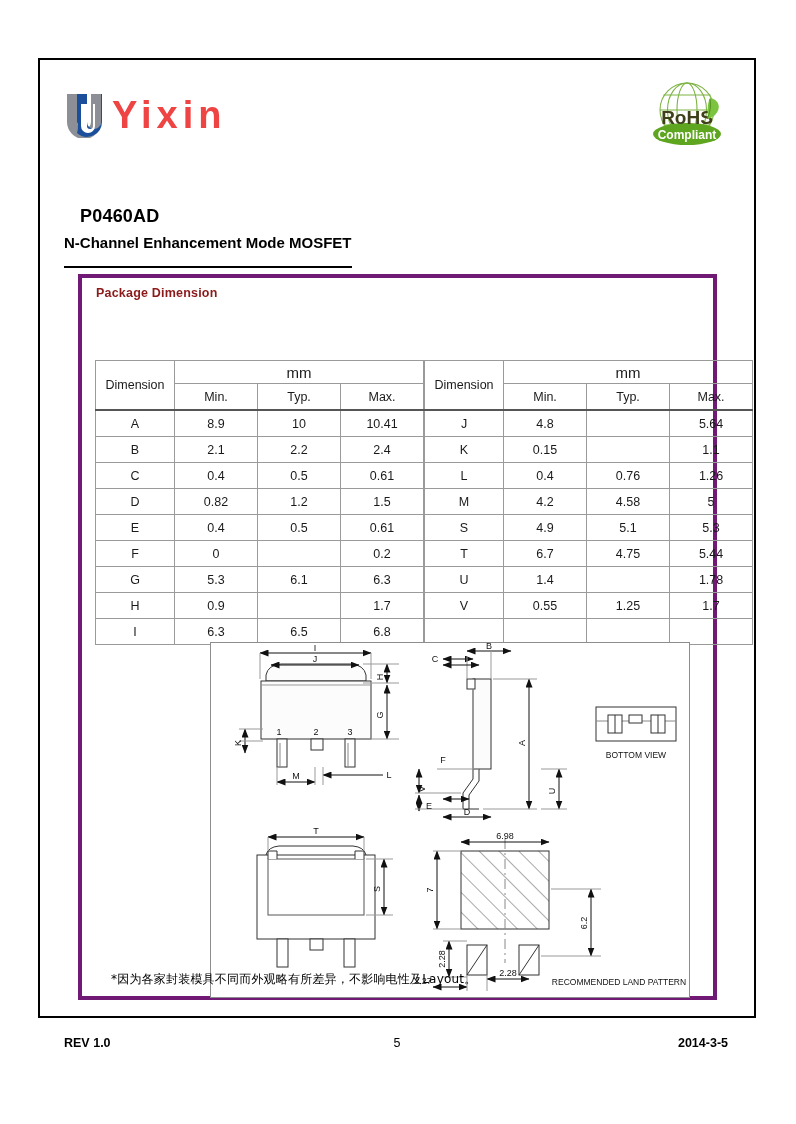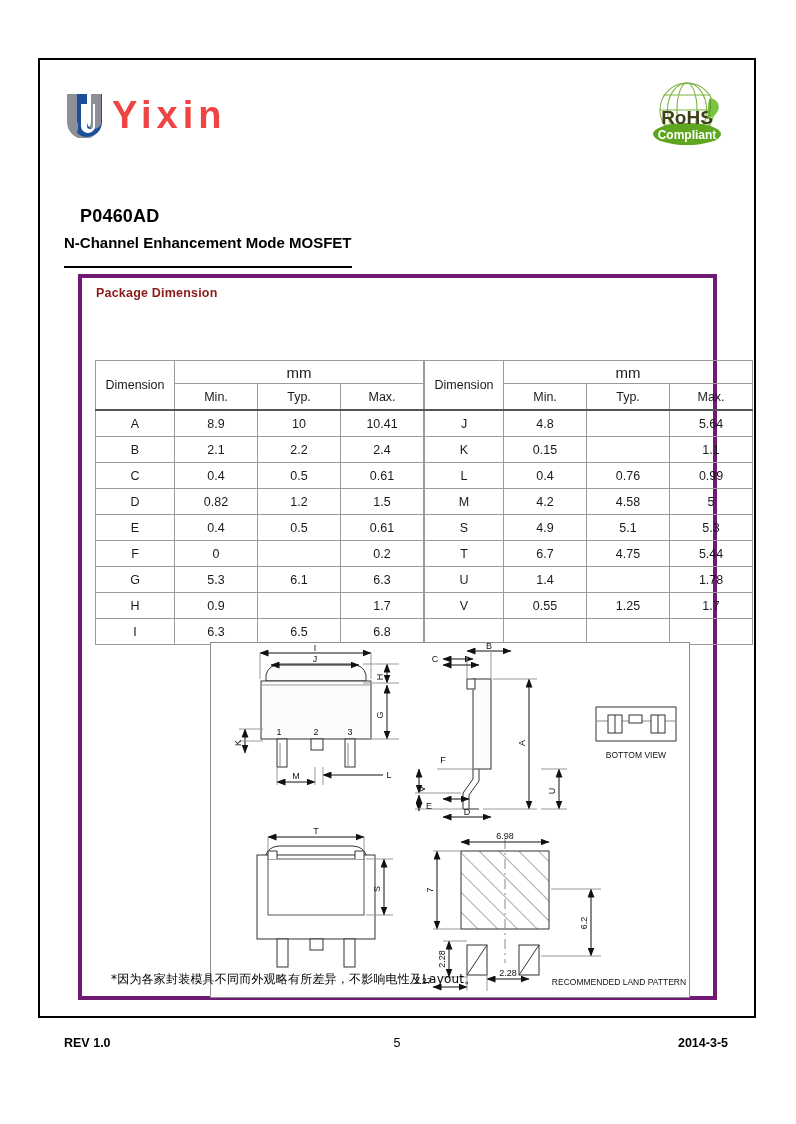--- a/index.html
+++ b/index.html
@@ -361,21 +361,21 @@
             <tr>
               <td class="letter">K</td>
               <td>0.15</td>
               <td></td>
               <td>1.1</td>
             </tr>
             <tr>
               <td class="letter">L</td>
               <td>0.4</td>
               <td>0.76</td>
-              <td>0.99</td>
+              <td>1.26</td>
             </tr>
             <tr>
               <td class="letter">M</td>
               <td>4.2</td>
               <td>4.58</td>
               <td>5</td>
             </tr>
             <tr>
               <td class="letter">S</td>
               <td>4.9</td>

